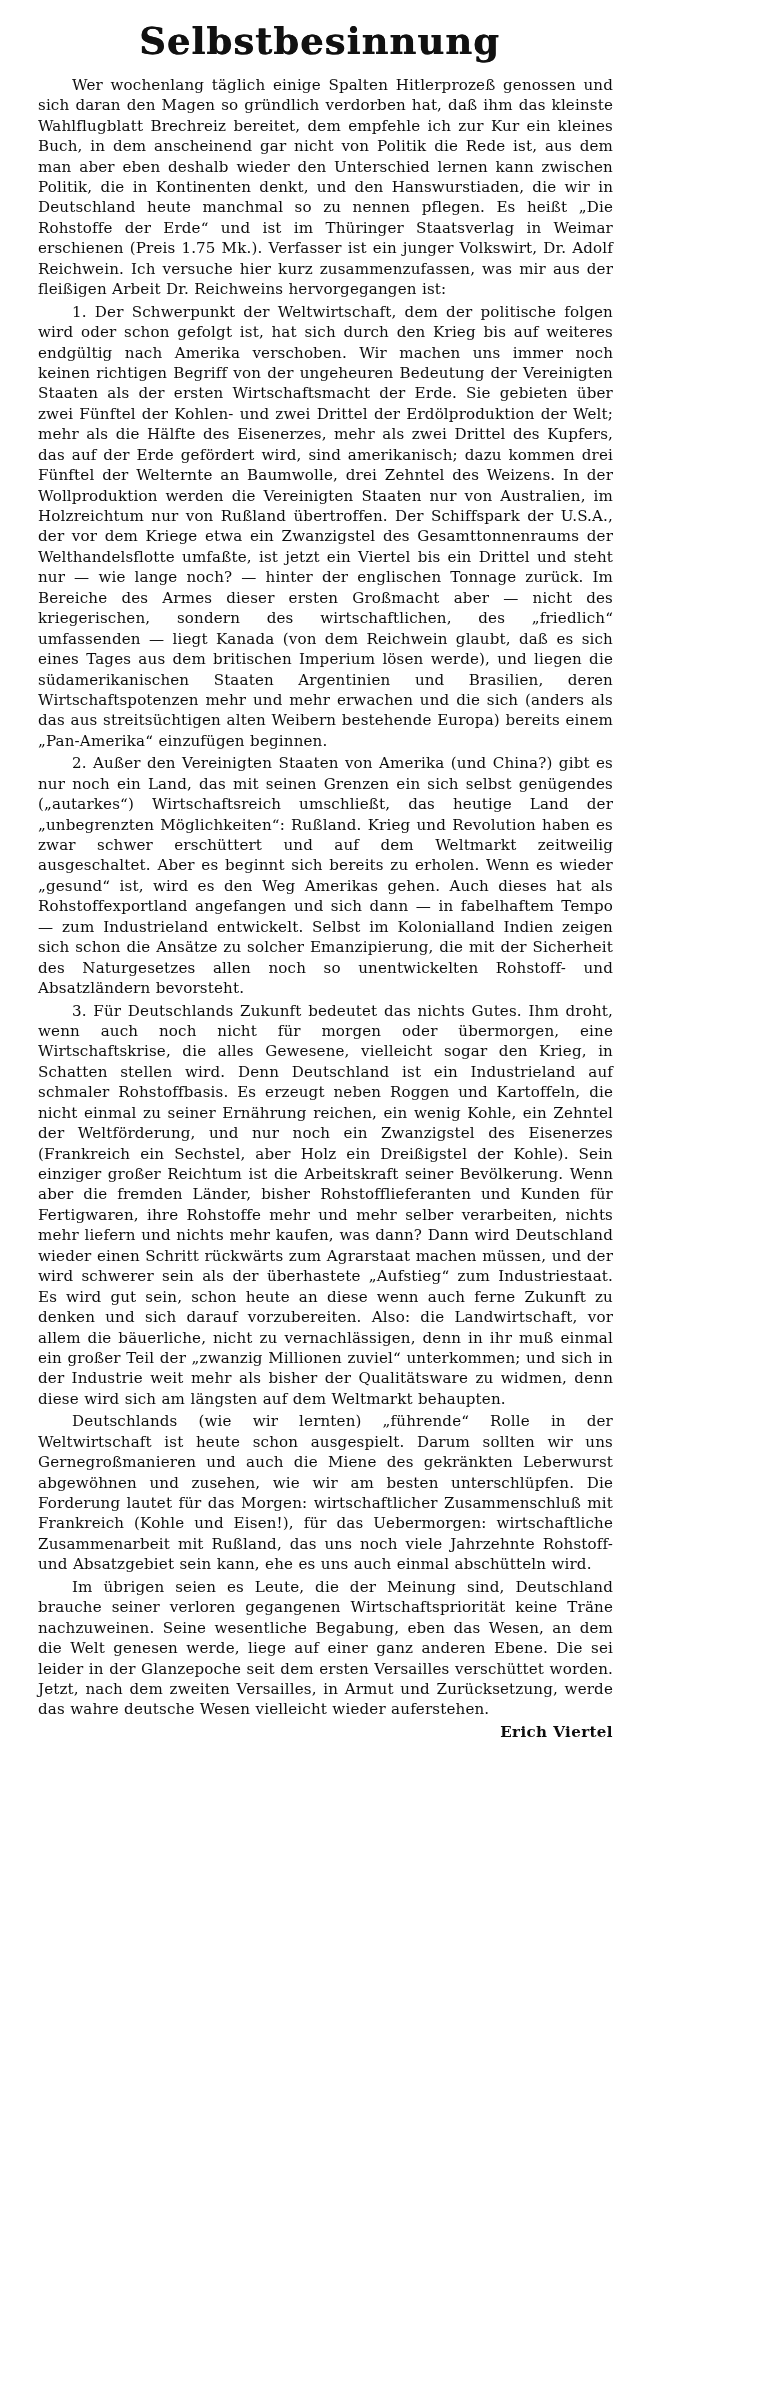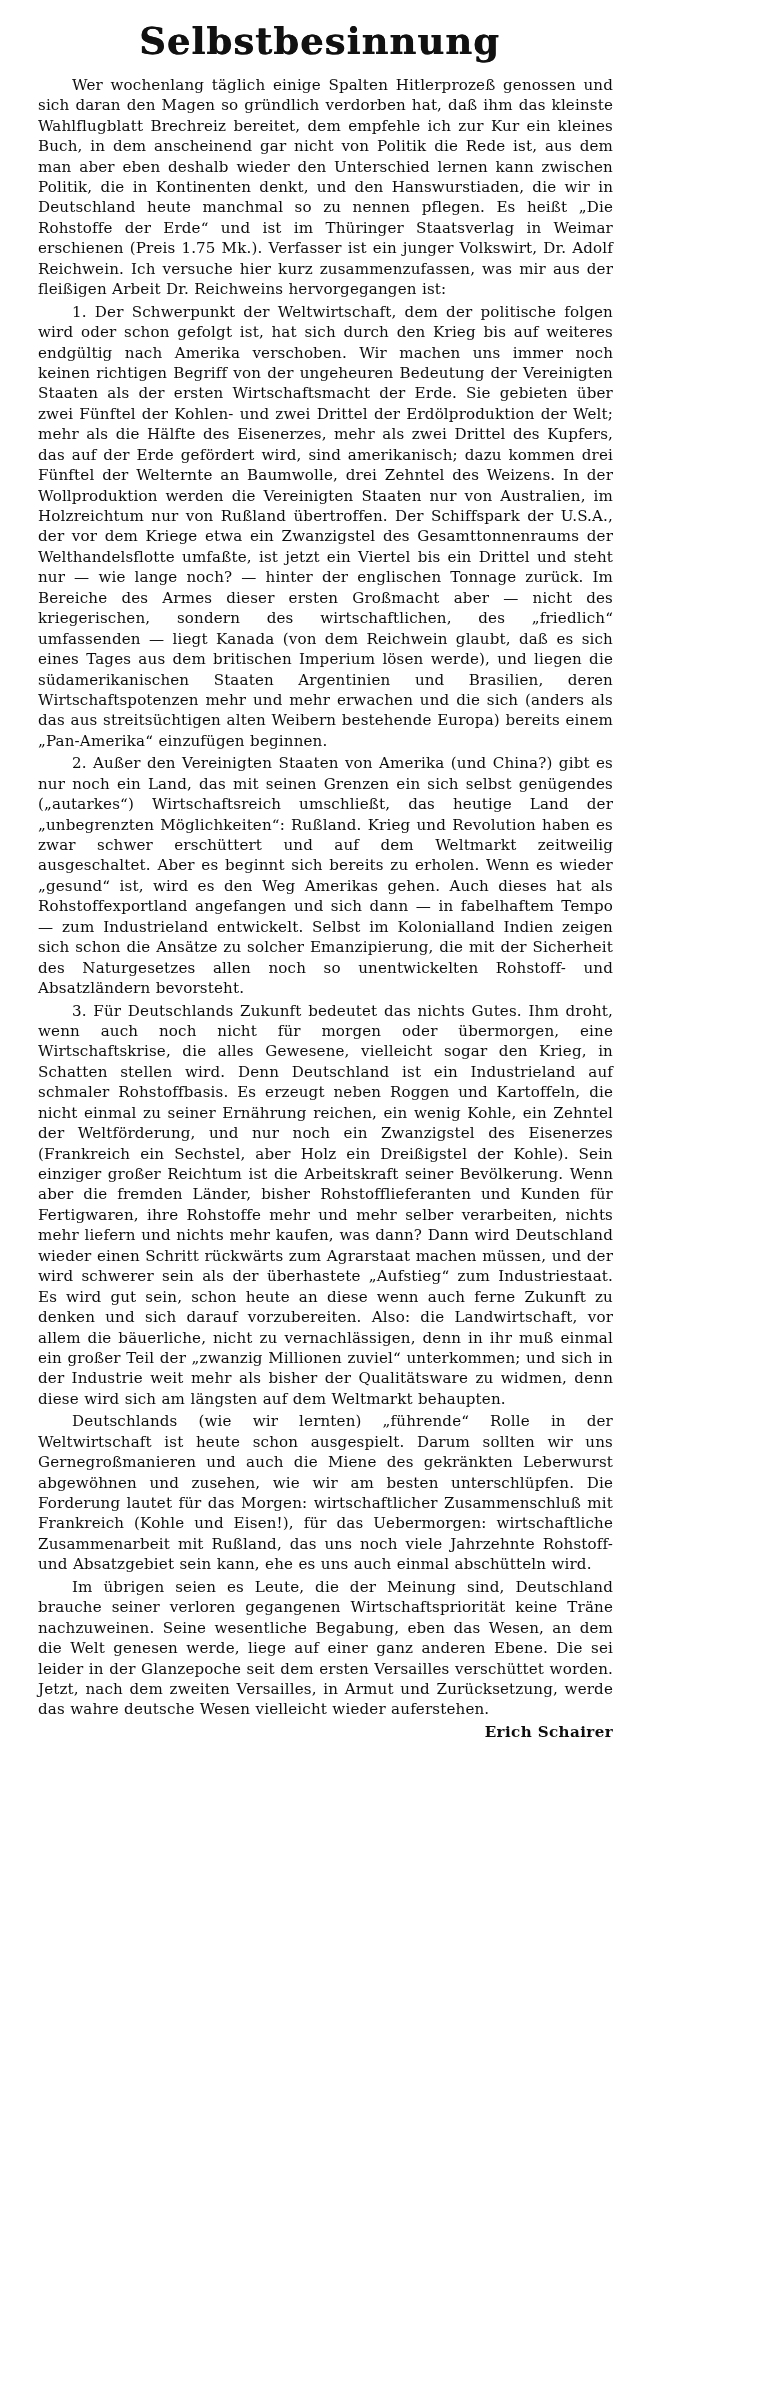--- a/index.html
+++ b/index.html
@@ -61,15 +61,15 @@
 
   <div class="body-text">
     <p>Wer wochenlang täglich einige Spalten Hitlerprozeß genossen und sich daran den Magen so gründlich verdorben hat, daß ihm das kleinste Wahlflugblatt Brechreiz bereitet, dem empfehle ich zur Kur ein kleines Buch, in dem anscheinend gar nicht von Politik die Rede ist, aus dem man aber eben deshalb wieder den Unterschied lernen kann zwischen Politik, die in Kontinenten denkt, und den Hanswurstiaden, die wir in Deutschland heute manchmal so zu nennen pflegen. Es heißt „Die Rohstoffe der Erde“ und ist im Thüringer Staatsverlag in Weimar erschienen (Preis 1.75 Mk.). Verfasser ist ein junger Volkswirt, Dr. Adolf Reichwein. Ich versuche hier kurz zusammenzufassen, was mir aus der fleißigen Arbeit Dr. Reichweins hervorgegangen ist:</p>
     <p>1. Der Schwerpunkt der Weltwirtschaft, dem der politische folgen wird oder schon gefolgt ist, hat sich durch den Krieg bis auf weiteres endgültig nach Amerika verschoben. Wir machen uns immer noch keinen richtigen Begriff von der ungeheuren Bedeutung der Vereinigten Staaten als der ersten Wirtschaftsmacht der Erde. Sie gebieten über zwei Fünftel der Kohlen- und zwei Drittel der Erdölproduktion der Welt; mehr als die Hälfte des Eisenerzes, mehr als zwei Drittel des Kupfers, das auf der Erde gefördert wird, sind amerikanisch; dazu kommen drei Fünftel der Welternte an Baumwolle, drei Zehntel des Weizens. In der Wollproduktion werden die Vereinigten Staaten nur von Australien, im Holzreichtum nur von Rußland übertroffen. Der Schiffspark der U.S.A., der vor dem Kriege etwa ein Zwanzigstel des Gesamttonnenraums der Welthandelsflotte umfaßte, ist jetzt ein Viertel bis ein Drittel und steht nur — wie lange noch? — hinter der englischen Tonnage zurück. Im Bereiche des Armes dieser ersten Großmacht aber — nicht des kriegerischen, sondern des wirtschaftlichen, des „friedlich“ umfassenden — liegt Kanada (von dem Reichwein glaubt, daß es sich eines Tages aus dem britischen Imperium lösen werde), und liegen die südamerikanischen Staaten Argentinien und Brasilien, deren Wirtschaftspotenzen mehr und mehr erwachen und die sich (anders als das aus streitsüchtigen alten Weibern bestehende Europa) bereits einem „Pan-Amerika“ einzufügen beginnen.</p>
     <p>2. Außer den Vereinigten Staaten von Amerika (und China?) gibt es nur noch ein Land, das mit seinen Grenzen ein sich selbst genügendes („autarkes“) Wirtschaftsreich umschließt, das heutige Land der „unbegrenzten Möglichkeiten“: Rußland. Krieg und Revolution haben es zwar schwer erschüttert und auf dem Weltmarkt zeitweilig ausgeschaltet. Aber es beginnt sich bereits zu erholen. Wenn es wieder „gesund“ ist, wird es den Weg Amerikas gehen. Auch dieses hat als Rohstoffexportland angefangen und sich dann — in fabelhaftem Tempo — zum Industrieland entwickelt. Selbst im Kolonialland Indien zeigen sich schon die Ansätze zu solcher Emanzipierung, die mit der Sicherheit des Naturgesetzes allen noch so unentwickelten Rohstoff- und Absatzländern bevorsteht.</p>
     <p>3. Für Deutschlands Zukunft bedeutet das nichts Gutes. Ihm droht, wenn auch noch nicht für morgen oder übermorgen, eine Wirtschaftskrise, die alles Gewesene, vielleicht sogar den Krieg, in Schatten stellen wird. Denn Deutschland ist ein Industrieland auf schmaler Rohstoffbasis. Es erzeugt neben Roggen und Kartoffeln, die nicht einmal zu seiner Ernährung reichen, ein wenig Kohle, ein Zehntel der Weltförderung, und nur noch ein Zwanzigstel des Eisenerzes (Frankreich ein Sechstel, aber Holz ein Dreißigstel der Kohle). Sein einziger großer Reichtum ist die Arbeitskraft seiner Bevölkerung. Wenn aber die fremden Länder, bisher Rohstofflieferanten und Kunden für Fertigwaren, ihre Rohstoffe mehr und mehr selber verarbeiten, nichts mehr liefern und nichts mehr kaufen, was dann? Dann wird Deutschland wieder einen Schritt rückwärts zum Agrarstaat machen müssen, und der wird schwerer sein als der überhastete „Aufstieg“ zum Industriestaat. Es wird gut sein, schon heute an diese wenn auch ferne Zukunft zu denken und sich darauf vorzubereiten. Also: die Landwirtschaft, vor allem die bäuerliche, nicht zu vernachlässigen, denn in ihr muß einmal ein großer Teil der „zwanzig Millionen zuviel“ unterkommen; und sich in der Industrie weit mehr als bisher der Qualitätsware zu widmen, denn diese wird sich am längsten auf dem Weltmarkt behaupten.</p>
     <p>Deutschlands (wie wir lernten) „führende“ Rolle in der Weltwirtschaft ist heute schon ausgespielt. Darum sollten wir uns Gernegroßmanieren und auch die Miene des gekränkten Leberwurst abgewöhnen und zusehen, wie wir am besten unterschlüpfen. Die Forderung lautet für das Morgen: wirtschaftlicher Zusammenschluß mit Frankreich (Kohle und Eisen!), für das Uebermorgen: wirtschaftliche Zusammenarbeit mit Rußland, das uns noch viele Jahrzehnte Rohstoff- und Absatzgebiet sein kann, ehe es uns auch einmal abschütteln wird.</p>
     <p>Im übrigen seien es Leute, die der Meinung sind, Deutschland brauche seiner verloren gegangenen Wirtschaftspriorität keine Träne nachzuweinen. Seine wesentliche Begabung, eben das Wesen, an dem die Welt genesen werde, liege auf einer ganz anderen Ebene. Die sei leider in der Glanzepoche seit dem ersten Versailles verschüttet worden. Jetzt, nach dem zweiten Versailles, in Armut und Zurücksetzung, werde das wahre deutsche Wesen vielleicht wieder auferstehen.</p>
   </div>
 
-  <div class="signature">Erich Schairer</div>
+  <div class="signature">Erich Viertel</div>
 
 </div>
 
 </body></html>

